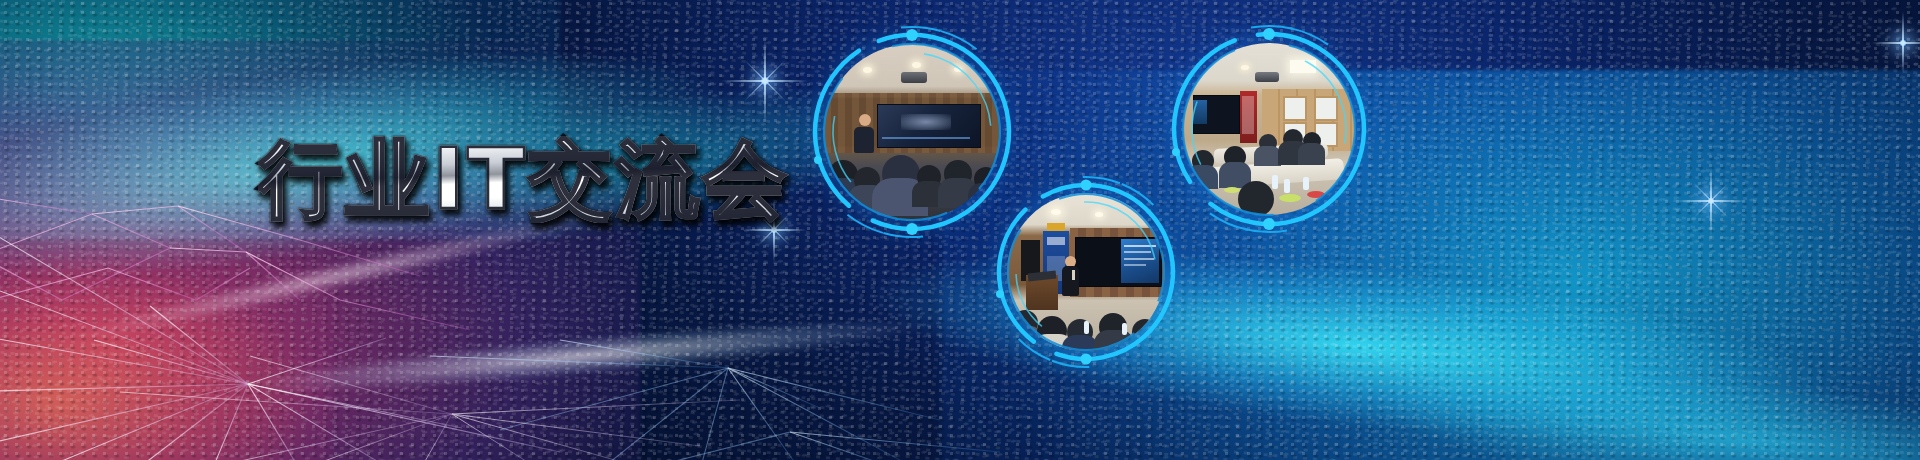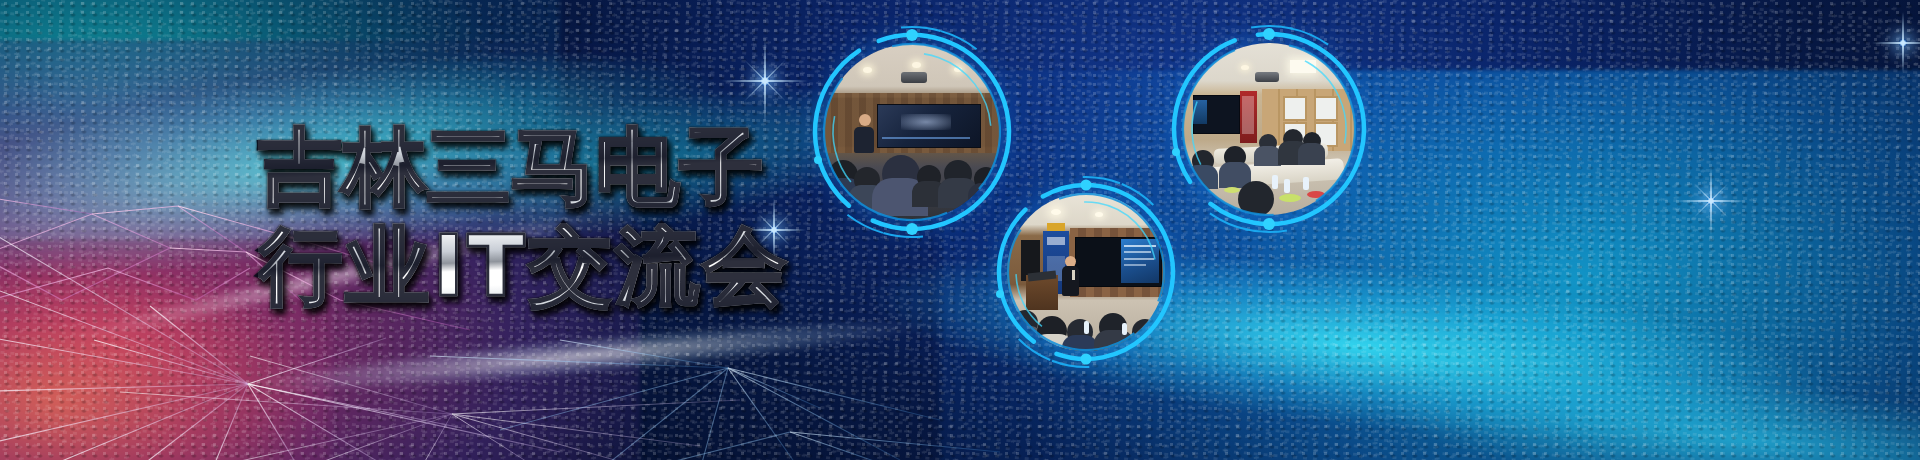--- a/index.html
+++ b/index.html
@@ -454,17 +454,16 @@
       <circle cx="100" cy="100" r="70" fill="none" stroke="#3fd8ff" stroke-width="1.6" stroke-dasharray="85 170 60 110" transform="rotate(-80 100 100)" opacity=".75"></circle>
       <circle cx="100" cy="100" r="95" fill="none" stroke="#1aa7ee" stroke-width="2" stroke-dasharray="38 300" transform="rotate(-92 100 100)"></circle>
       <circle cx="100" cy="100" r="95" fill="none" stroke="#1aa7ee" stroke-width="2" stroke-dasharray="38 300" transform="rotate(88 100 100)"></circle>
       <circle cx="100" cy="13" r="5.5" fill="#2fd2ff"></circle>
       <circle cx="100" cy="187" r="5.5" fill="#2fd2ff"></circle>
       <circle cx="14" cy="122" r="4" fill="#2fd2ff"></circle>
     </svg>
   </div>
 
   <div class="headline">
-    <div class="line l1">吉林三马电子</div>
     <div class="line l2">行业IT交流会</div>
   </div>
 
 </div>
 
 </body></html>

